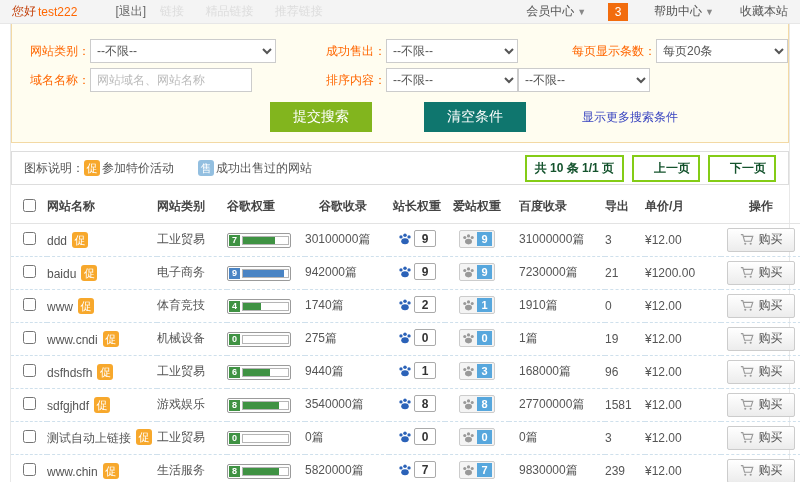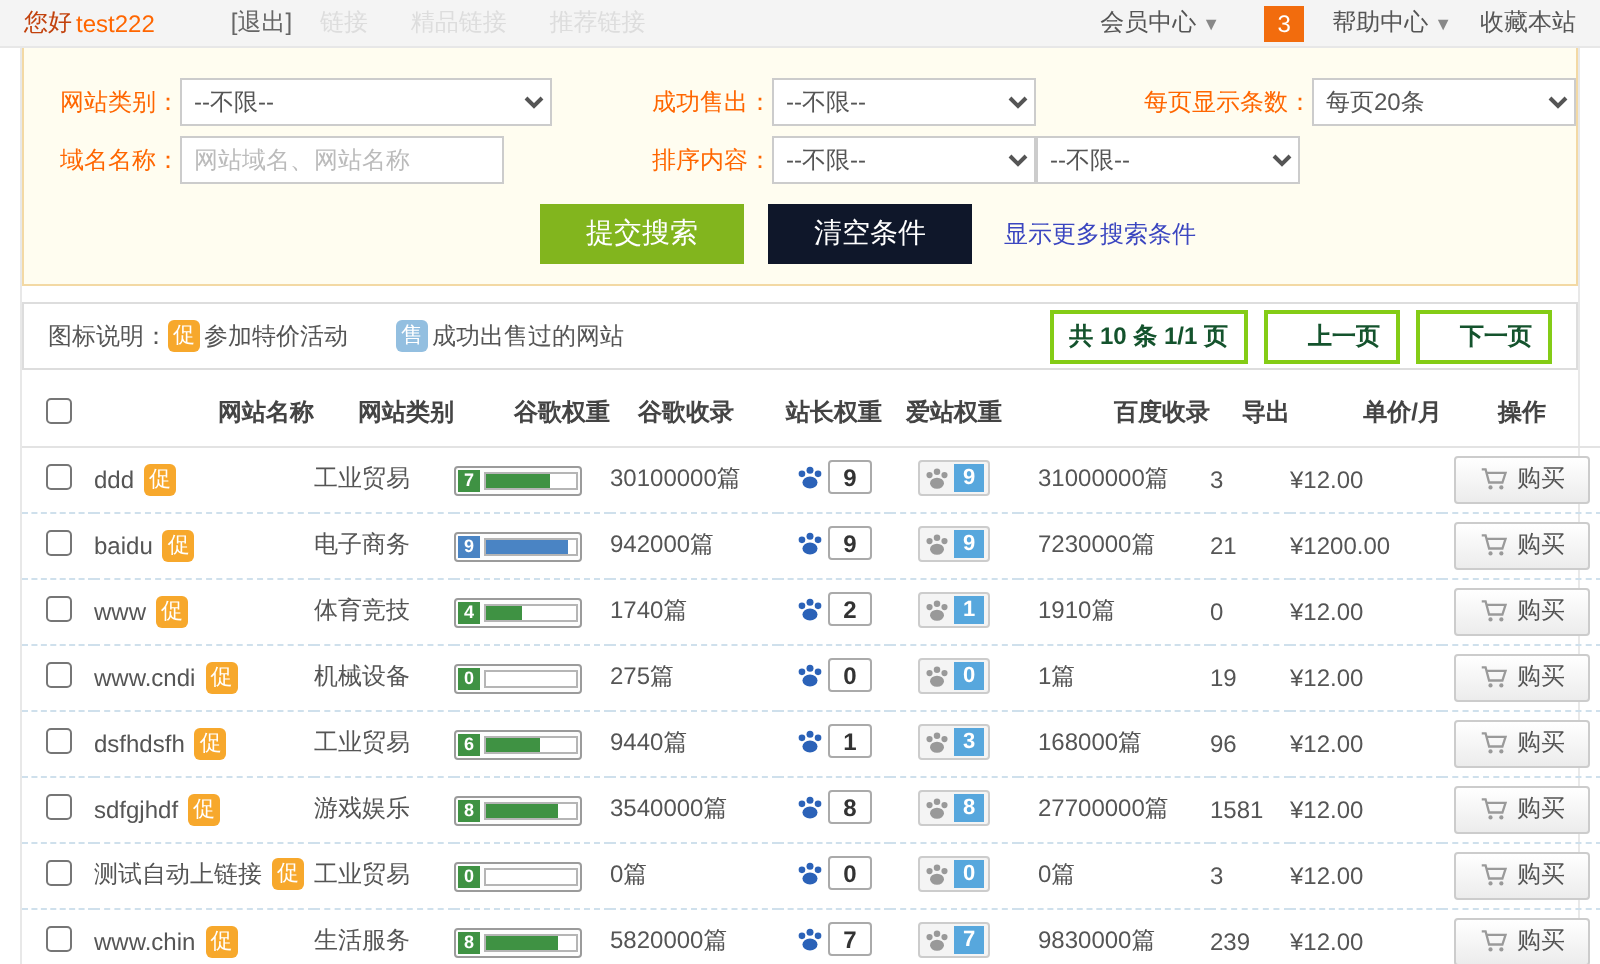--- a/index.html
+++ b/index.html
@@ -8,21 +8,21 @@
 
   
   .topbar { height:24px; background:#f4f4f4; border-bottom:1px solid #e7e7e7;
     display:flex; align-items:center; padding:0 12px; white-space:nowrap; }
   .topbar .greet { color:#c2410c; }
   .topbar .uname { color:#f60; margin:0 2px; }
   .topbar .logout { color:#666;margin-left:36px; }
   .faded-nav { color:#ddd; margin-left:14px; }
   .faded-nav span { margin-right:18px; }
   .topbar .spacer { flex:1; }
-  .top-item { color:#555; margin-left:14px; cursor:pointer; }
+  .top-item { color:#555; margin-left:26px; cursor:pointer; }
   .top-item .caret { font-size:9px; color:#888; margin-left:3px; }
   .msg-badge { display:inline-block; min-width:20px; height:18px; line-height:18px;
     background:#f26c0d; color:#fff; text-align:center; margin-left:22px; font-size:12px; }
 
   
   .content { margin:0 10px; border-left:1px solid #e8e8e8; border-right:1px solid #e8e8e8;
     height:458px; background:#fff; }
 
   
   .filter-panel { background:#fffdf0; border:1px solid #f3d9a4; border-top:none;
@@ -34,45 +34,45 @@
   .g1 .f-label { width:78px; }
   .g2 .f-label { width:92px; margin-left:18px; }
   .g3 .f-label { width:112px; margin-left:26px; }
   select { height:24px; border:1px solid #ccc; background:#fff; color:#555;
     font-family:inherit; font-size:12px; padding:0 2px; }
   .sel-lg { width:186px; }
   .sel-md { width:132px; }
   input.txt { height:24px; width:162px; border:1px solid #ccc; padding:0 6px;
     color:#555; font-family:inherit; font-size:12px; }
   input.txt::placeholder { color:#bbb; }
-  .f-actions { margin:10px 15px 2px 258px; display:flex; align-items:center; }
+  .f-actions { margin:10px 15px 2px 258px; display:flex; align-items:center;gap:40px; }
   .btn-submit { width:102px; height:30px; background:#82b51e; border:none; color:#fff;
     font-size:14px; font-family:inherit; cursor:pointer; }
-  .btn-clear { width:102px; height:30px; background:#0f172a; border:none; color:#fff;
+  .btn-clear { width:102px; height:30px; background:#0f766e; border:none; color:#fff;
     font-size:14px; font-family:inherit; margin-left:12px; cursor:pointer; }
   .more-link { color:#3b46c0; margin-left:16px; text-decoration:none; }
 
   
   .legend-bar { margin-top:8px; border:1px solid #ddd; height:34px;
     display:flex; align-items:center; padding:0 12px; }
   .legend-left { display:flex; align-items:center; }
   .legend-label { color:#555; }
   .badge { display:inline-block; width:16px; height:16px; line-height:16px; text-align:center;
     color:#fff; font-size:11px; border-radius:3px; }
   .badge.promo { background:#f7a82c; }
   .badge.sold { background:#93bfe0; margin-left:24px; }
   .legend-text { margin-left:2px; color:#555; }
   .legend-right { margin-left:auto; display:flex; align-items:center; }
   .pg-box { border:2px solid #84cc16; background:#fff; color:#14532d; padding:3px 8px; margin-left:8px;
     cursor:default;font-weight:bold; }
   .pg-btn { cursor:pointer;padding-left:20px; }
 
   
   table { width:100%; border-collapse:collapse; table-layout:fixed; margin-top:6px; }
-  th { color:#444; font-weight:bold; text-align:right; height:32px;
+  th { color:#444; font-weight:bold; text-align:left; height:32px;
     border-bottom:1px solid #e3e3e3; }
   td { height:33px; border-bottom:1px dashed #cfe0ec; }
   .col-cb   { width:36px; text-align:center; }
   .col-name { width:110px; }
   .col-cat  { width:70px; }
   .col-pr   { width:78px; }
   .col-gidx { width:84px; text-align:left; padding-right:4px; }
   .col-cz   { width:56px; text-align:center; }
   .col-az   { width:64px; text-align:center; }
   .col-bidx { width:96px; padding-left:10px; }

